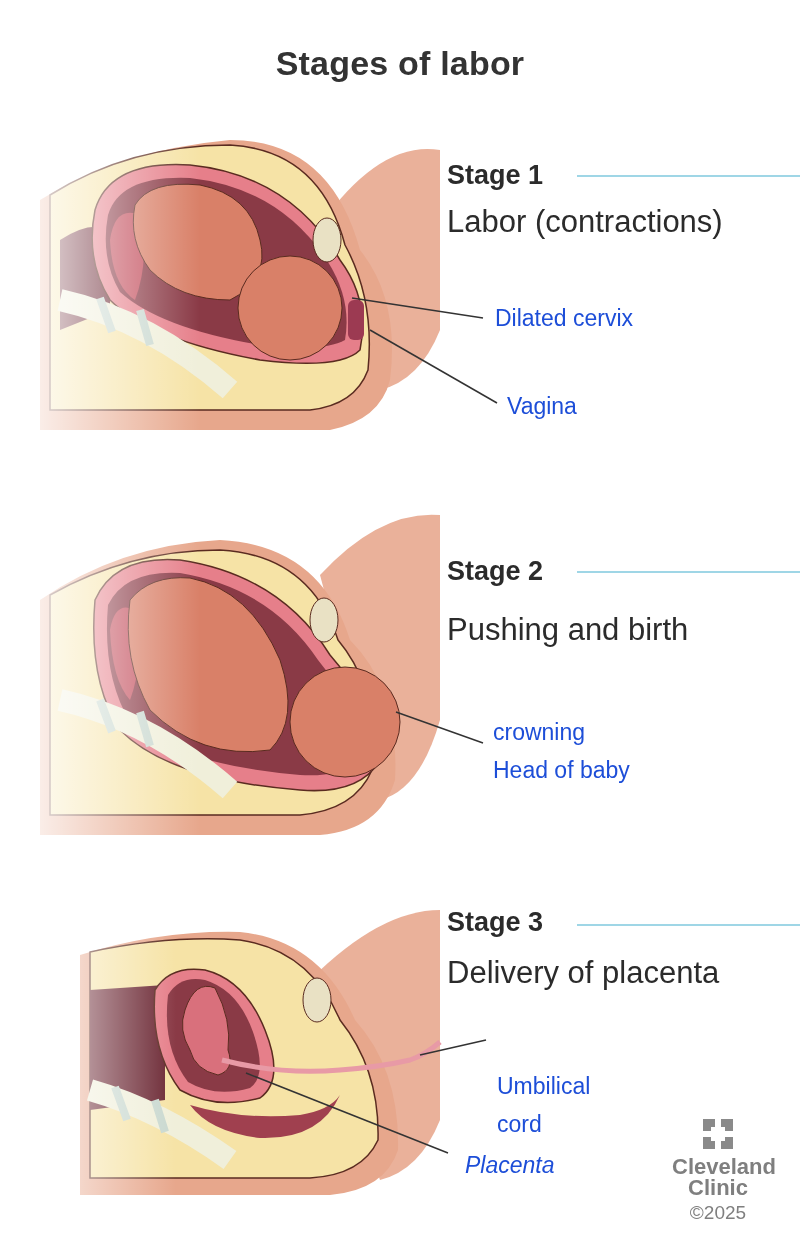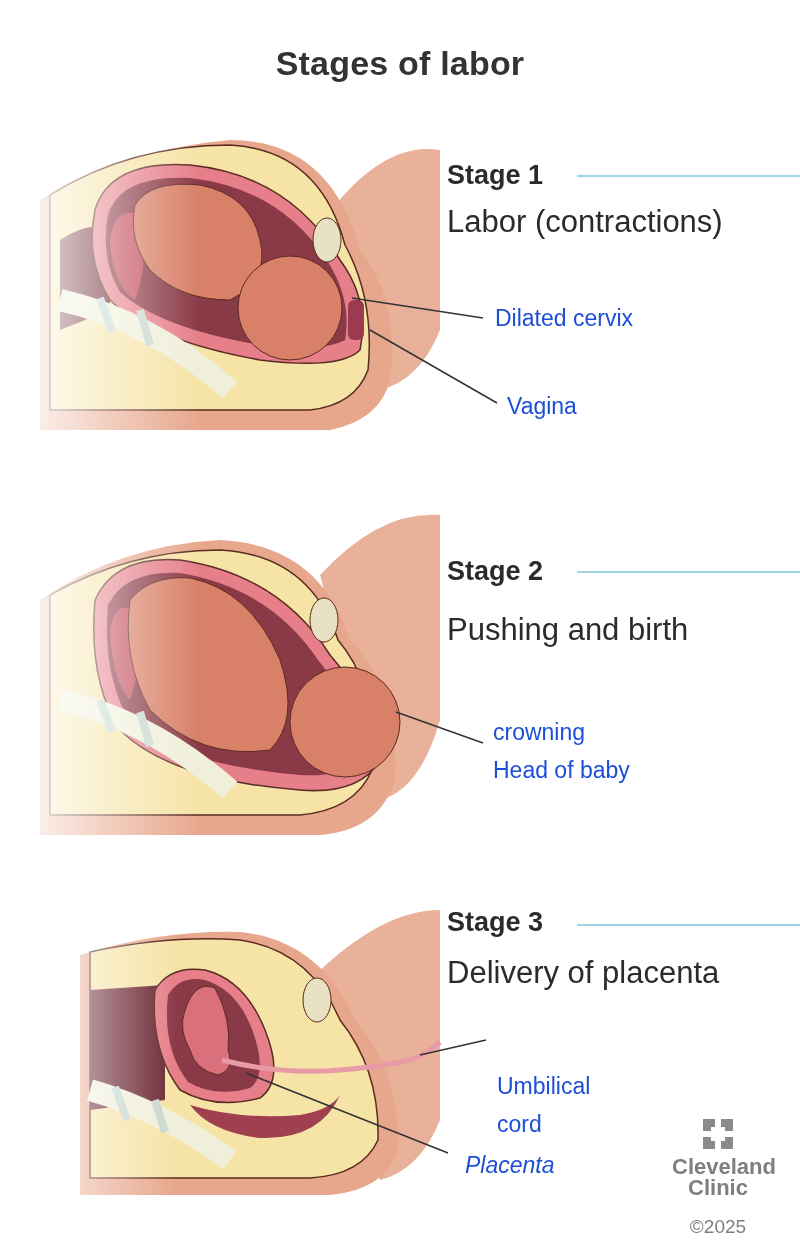--- a/index.html
+++ b/index.html
@@ -20,21 +20,21 @@
   }
   .stage-sub {
     position: absolute; left: 447px; font-size: 31px; color: #2b2b2b; white-space: nowrap;
   }
   .label {
     position: absolute; font-size: 23px; color: #1d4ed8; line-height: 38px; white-space: nowrap;
   }
   .logo { position: absolute; left: 672px; top: 1118px; width: 92px; text-align: center; color: #7f7f7f; }
   .logo-mark { width: 32px; height: 32px; margin: 0 auto 6px auto; display: block; }
   .logo-name { font-size: 22px; font-weight: bold; line-height: 21px; }
-  .logo-copy { font-size: 19px; line-height: 26px; margin-top: 16px; }
+  .logo-copy { font-size: 19px; line-height: 26px; margin-top: 2px; }
 </style>
 </head>
 <body>
 
 <div class="title">Stages of labor</div>
 
 <div class="panel" style="top:0; height:460px;">
   <svg class="illus" width="800" height="460" viewBox="0 0 800 460">
     <defs>
       <radialGradient id="skinfade1" cx="0.7" cy="0.5" r="0.7">

